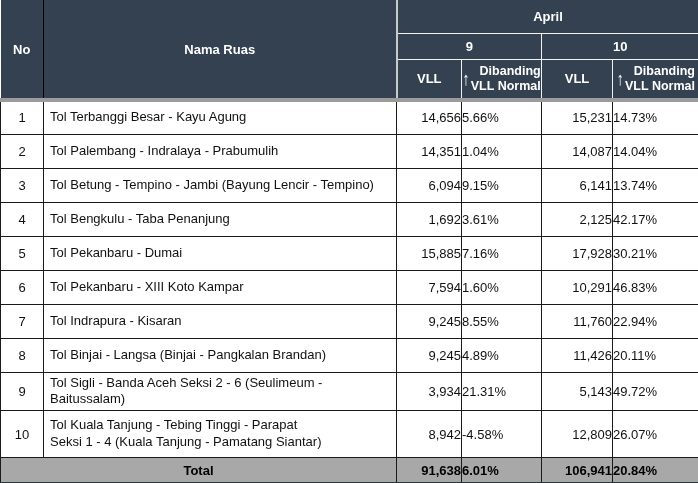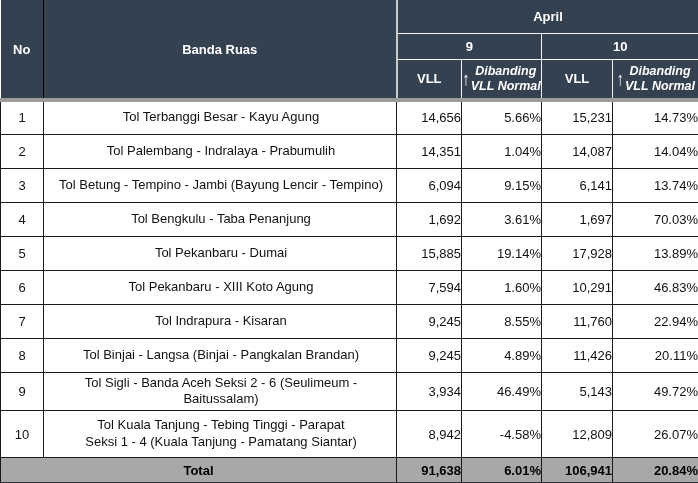--- a/index.html
+++ b/index.html
@@ -47,36 +47,36 @@
     line-height: 1.2;
     font-size: 12.5px;
   }
   .dib-arrow {
     font-size: 15px;
     font-weight: normal;
     margin-right: 1px;
     transform: scaleY(1.25);
     display: inline-block;
   }
-  .dib-text { text-align: center; font-style: italic; }
+  .dib-text { text-align: right; }
   
   tbody td {
     border: 1px solid var(--body-border);
     font-size: 13px;
     color: #111;
     vertical-align: middle;
     background: #fff;
   }
   tbody tr { height: 34px; }
   tbody tr.tall-row { height: 47px; }
   tbody tr:first-child td { border-top: 4px solid var(--divider-gray); }
   td.c-no   { text-align: center; }
-  td.c-name { text-align: center; padding: 2px 4px 2px 6px; line-height: 1.3; }
+  td.c-name { text-align: left; padding: 2px 4px 2px 6px; line-height: 1.3; }
   td.c-vll  { text-align: right; }
-  td.c-pct  { text-align: right; }
+  td.c-pct  { text-align: left; }
   
   tr.total-row { height: 27px; }
   tr.total-row td {
     background: var(--total-bg);
     font-weight: bold;
     color: #000;
     border-bottom: 5px solid var(--bottom-band);
   }
   td.c-total-label { text-align: center; }
 </style>
@@ -88,21 +88,21 @@
     <col style="width:43px">
       <col style="width:353px">
       <col style="width:65px">
     <col style="width:80px">
       <col style="width:71px">
       <col style="width:86px">
   </colgroup>
   <thead>
     <tr class="h-row1">
       <th rowspan="3" class="h-no">No</th>
-      <th rowspan="3" class="h-name">Banda Ruas</th>
+      <th rowspan="3" class="h-name">Nama Ruas</th>
       <th colspan="4" class="h-april">April</th>
     </tr>
     <tr class="h-row2">
       <th colspan="2">9</th>
       <th colspan="2" class="h-last">10</th>
     </tr>
     <tr class="h-row3">
       <th>VLL</th>
       <th>
         <div class="dib-wrap">
@@ -148,34 +148,34 @@
       <td class="c-vll">6,094</td>
       <td class="c-pct">9.15%</td>
       <td class="c-vll">6,141</td>
       <td class="c-pct">13.74%</td>
     </tr>
     <tr>
       <td class="c-no">4</td>
       <td class="c-name">Tol Bengkulu - Taba Penanjung</td>
       <td class="c-vll">1,692</td>
       <td class="c-pct">3.61%</td>
-      <td class="c-vll">1,697</td>
-      <td class="c-pct">70.03%</td>
+      <td class="c-vll">2,125</td>
+      <td class="c-pct">42.17%</td>
     </tr>
     <tr>
       <td class="c-no">5</td>
       <td class="c-name">Tol Pekanbaru - Dumai</td>
       <td class="c-vll">15,885</td>
-      <td class="c-pct">19.14%</td>
+      <td class="c-pct">7.16%</td>
       <td class="c-vll">17,928</td>
-      <td class="c-pct">13.89%</td>
+      <td class="c-pct">30.21%</td>
     </tr>
     <tr>
       <td class="c-no">6</td>
-      <td class="c-name">Tol Pekanbaru  - XIII Koto Agung</td>
+      <td class="c-name">Tol Pekanbaru  - XIII Koto Kampar</td>
       <td class="c-vll">7,594</td>
       <td class="c-pct">1.60%</td>
       <td class="c-vll">10,291</td>
       <td class="c-pct">46.83%</td>
     </tr>
     <tr>
       <td class="c-no">7</td>
       <td class="c-name">Tol Indrapura - Kisaran</td>
       <td class="c-vll">9,245</td>
       <td class="c-pct">8.55%</td>
@@ -187,21 +187,21 @@
       <td class="c-name">Tol Binjai - Langsa (Binjai - Pangkalan Brandan)</td>
       <td class="c-vll">9,245</td>
       <td class="c-pct">4.89%</td>
       <td class="c-vll">11,426</td>
       <td class="c-pct">20.11%</td>
     </tr>
     <tr>
       <td class="c-no">9</td>
       <td class="c-name">Tol Sigli - Banda Aceh Seksi 2 - 6 (Seulimeum - Baitussalam)</td>
       <td class="c-vll">3,934</td>
-      <td class="c-pct">46.49%</td>
+      <td class="c-pct">21.31%</td>
       <td class="c-vll">5,143</td>
       <td class="c-pct">49.72%</td>
     </tr>
     <tr class="tall-row">
       <td class="c-no">10</td>
       <td class="c-name">
         <div>Tol Kuala Tanjung - Tebing Tinggi - Parapat</div>
         <div>Seksi 1 - 4 (Kuala Tanjung - Pamatang Siantar)</div>
       </td>
       <td class="c-vll">8,942</td>

